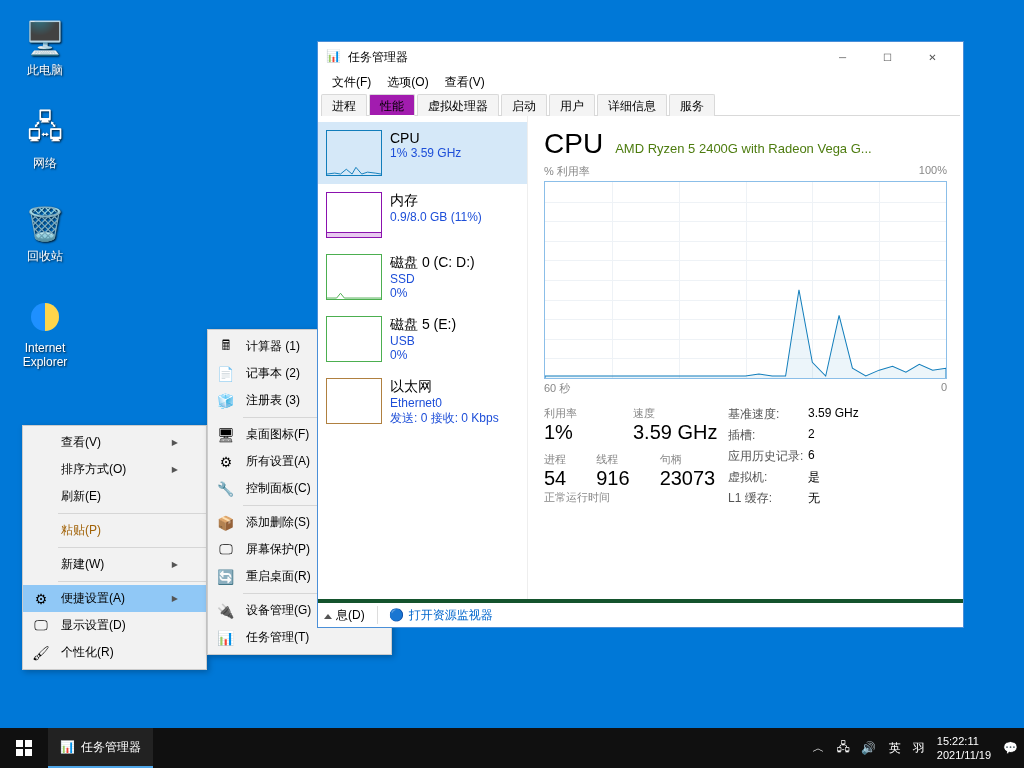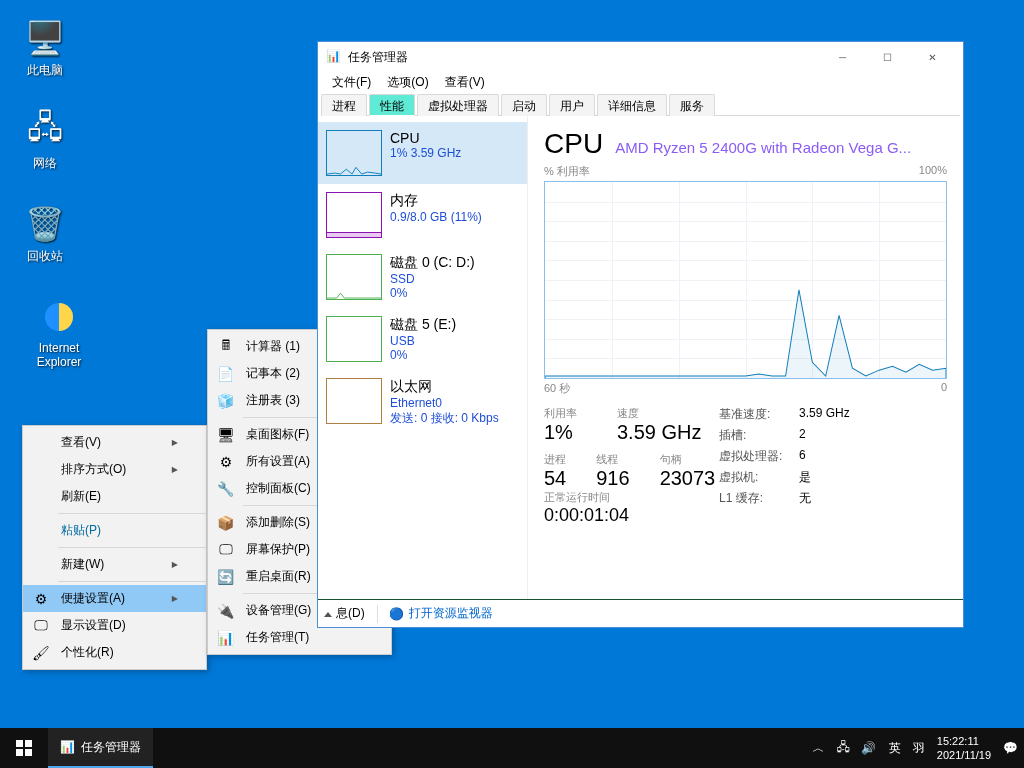--- a/index.html
+++ b/index.html
@@ -6,21 +6,21 @@
 body { width: 1024px; height: 768px; background: #0078d7; position: relative; overflow: hidden; font-size: 12px; }
 
 
 .desktop-icon { position: absolute; width: 70px; text-align: center; color: #fff; font-size: 12px; text-shadow: 1px 1px 2px rgba(0,0,0,0.8); cursor: default; }
 .desktop-icon .icon-img { width: 40px; height: 40px; margin: 0 auto 4px; display: flex; align-items: center; justify-content: center; font-size: 32px; }
 
 
 .context-menu { position: absolute; background: #f2f2f2; border: 1px solid #ccc; box-shadow: 2px 2px 6px rgba(0,0,0,0.25); padding: 3px 0; font-size: 12px; color: #000; min-width: 185px; }
 .context-menu .item { padding: 5px 28px 5px 38px; display: flex; align-items: center; position: relative; justify-content: space-between; }
 .context-menu .item.hovered { background: #90c8f6; }
-.context-menu .item.disabled { color: #0369a1; }
+.context-menu .item.disabled { color: #a16207; }
 .context-menu .sep { height: 1px; background: #d6d6d6; margin: 3px 0 3px 35px; }
 .context-menu .arrow { font-size: 8px; color: #555; }
 .context-menu .micon { position: absolute; left: 10px; width: 16px; height: 16px; display: flex; align-items: center; justify-content: center; font-size: 14px; }
 
 
 .taskbar { position: absolute; bottom: 0; left: 0; right: 0; height: 40px; background: #101010; color: #fff; display: flex; align-items: center; }
 .start-btn { width: 48px; height: 40px; display: flex; align-items: center; justify-content: center; }
 .task-item { height: 40px; padding: 0 12px; display: flex; align-items: center; gap: 6px; background: rgba(255,255,255,0.08); border-bottom: 2px solid #4fa6e8; font-size: 12px; }
 .tray { margin-left: auto; display: flex; align-items: center; gap: 12px; padding-right: 6px; font-size: 12px; height: 40px; }
 .tray .clock { text-align: left; line-height: 14px; font-size: 11px; }
@@ -28,69 +28,69 @@
 
 .window { position: absolute; top: 41px; left: 317px; width: 647px; height: 587px; background: #fff; border: 1px solid #4a8fd8; display: flex; flex-direction: column; color: #000; }
 .titlebar { height: 30px; display: flex; align-items: center; padding: 0 8px; font-size: 12px; }
 .titlebar .title-icon { width: 16px; height: 16px; margin-right: 6px; }
 .win-ctrl { margin-left: auto; display: flex; }
 .win-ctrl div { width: 45px; height: 29px; display: flex; align-items: center; justify-content: center; color: #555; font-size: 10px; }
 .menubar { height: 21px; display: flex; padding-left: 6px; font-size: 12px; }
 .menubar span { padding: 2px 8px; }
 .tabs { height: 23px; display: flex; border-bottom: 1px solid #d9d9d9; margin: 0 3px; font-size: 12px; }
 .tabs span { padding: 3px 10px; border: 1px solid #d9d9d9; border-bottom: none; margin-right: 2px; background: #fff; border-radius: 2px 2px 0 0; position: relative; top: 1px; }
-.tabs span.active { background: #5eead4; border-bottom: 1px solid #fff; }
+.tabs span.active { background: #a21caf; border-bottom: 1px solid #fff; }
 .tabs span:not(.active) { background: #f4f4f4; }
 .content { flex: 1; display: flex; overflow: hidden; }
 .sidebar { width: 210px; border-right: 1px solid #eee; overflow-y: auto; padding: 6px 0; }
 .side-item { display: flex; padding: 8px; gap: 8px; align-items: flex-start; }
 .side-item.active { background: #d5e8f8; }
 .mini-graph { width: 56px; height: 46px; border: 1px solid; position: relative; flex-shrink: 0; }
 .mini-graph.blue { border-color: #117dbb; }
 .mini-graph.mag { border-color: #8b12ae; }
 .mini-graph.green { border-color: #4caf50; }
 .side-text .t1 { font-size: 14px; }
 .side-text .t2 { color: #1d4ed8; font-size: 12px; }
 .main { flex: 1; padding: 12px 16px 0; display: flex; flex-direction: column; }
 .main-head { display: flex; align-items: baseline; gap: 12px; }
 .main-head .big { font-size: 28px; font-weight: 300; }
-.main-head .sub { font-size: 15px; color: #8b5cf6; }
+.main-head .sub { font-size: 13px; color: #4d7c0f; }
 .graph-labels { display: flex; justify-content: space-between; font-size: 11px; color: #888; margin-top: 4px; }
 .graph { height: 198px; border: 1px solid #8bbee8; position: relative; margin-top: 2px; background: #fff; }
 .grid { position: absolute; inset: 0; }
 .grid-line-h { position: absolute; left: 0; right: 0; height: 1px; background: #eef2f6; }
 .grid-line-v { position: absolute; top: 0; bottom: 0; width: 1px; background: #eef2f6; }
 .axis-labels { display: flex; justify-content: space-between; font-size: 11px; color: #888; margin-top: 2px; }
 .stat-lbl { font-size: 11px; color: #888; }
 .stat-val { font-size: 20px; }
 .right-stats { position: absolute; display: grid; grid-template-columns: 80px auto; row-gap: 4px; font-size: 12px; color: #555; }
 .right-stats .v { color: #000; }
 .uptime-block .stat-lbl { }
 .uptime-block .stat-val { font-size: 18px; }
-.statusbar { height: 28px; border-top: 1px solid #14532d; display: flex; align-items: center; font-size: 12px; padding: 9px 6px; gap: 12px; }
+.statusbar { height: 28px; border-top: 4px solid #14532d; display: flex; align-items: center; font-size: 12px; padding: 9px 6px; gap: 12px; }
 .statusbar .link { color: #0066cc; display: flex; align-items: center; gap: 4px; }
 .statusbar .sep-v { width: 1px; height: 18px; background: #ddd; }
 .caret-up { display: inline-block; width: 0; height: 0; border-left: 4px solid transparent; border-right: 4px solid transparent; border-bottom: 5px solid #555; margin-right: 4px; }
 </style>
 </head>
 <body>
 
 <div class="desktop-icon" style="top:18px;left:10px">
   <div class="icon-img">🖥️</div>
   <div>此电脑</div>
 </div>
 <div class="desktop-icon" style="top:111px;left:10px">
   <div class="icon-img">🖧</div>
   <div>网络</div>
 </div>
 <div class="desktop-icon" style="top:204px;left:10px">
   <div class="icon-img">🗑️</div>
   <div>回收站</div>
 </div>
-<div class="desktop-icon" style="top:297px;left:24px">
+<div class="desktop-icon" style="top:297px;left:10px">
   <div class="icon-img">
     <svg width="36" height="36" viewBox="0 0 36 36">
         <circle cx="18" cy="18" r="14" fill="#1e90ff"></circle>
         <path d="M18 4a14 14 0 0 1 0 28" fill="#ffd54a"></path>
       </svg>
   </div>
   <div>Internet Explorer</div>
 </div>
 
 <div class="context-menu" style="left:22px;top:425px">
@@ -280,21 +280,21 @@
         <svg id="cpu-line" width="100%" height="100%" viewBox="0 0 400 198" preserveAspectRatio="none" style="position:absolute;inset:0">
           <polyline id="cpu-poly" fill="rgba(17,125,187,0.08)" stroke="#117dbb" stroke-width="1" points="0,198 0,196.02 33.33333333333333,196.02 66.66666666666666,196.02 100,196.02 133.33333333333331,196.02 166.66666666666669,196.02 200,196.02 213.33333333333334,194.04 226.66666666666666,196.02 240,196.02 253.33333333333331,108.89999999999999 266.66666666666663,182.16 280,196.02 293.3333333333333,134.64 306.6666666666667,188.1 320,196.02 333.33333333333337,190.08 346.6666666666667,186.12 360,192.06 373.3333333333333,184.14 386.6666666666667,190.08 400,188.1 400,198"></polyline>
         </svg>
       </div>
       <div class="axis-labels">
         <span>60 秒</span>
         <span>0</span>
       </div>
 
       <div style="position:relative;margin-top:10px">
-        <div style="display:flex;gap:40px">
+        <div style="display:flex;gap:56px">
           <div>
               <div class="stat-lbl">利用率</div>
               <div class="stat-val">1%</div>
             </div>
           <div>
               <div class="stat-lbl">速度</div>
               <div class="stat-val">3.59 GHz</div>
             </div>
         </div>
         <div style="display:flex;gap:30px;margin-top:8px">
@@ -304,35 +304,34 @@
             </div>
           <div>
               <div class="stat-lbl">线程</div>
               <div class="stat-val">916</div>
             </div>
           <div>
               <div class="stat-lbl">句柄</div>
               <div class="stat-val">23073</div>
             </div>
         </div>
-        <div class="right-stats" style="top:0;left:175px">
+        <div class="right-stats" style="top:0;left:184px">
           <span>基准速度:</span>
             <span class="v">3.59 GHz</span>
           <span>插槽:</span>
             <span class="v">2</span>
-          <span>虚拟处理器:</span>
+          <span>应用历史记录:</span>
             <span class="v">6</span>
           <span>虚拟机:</span>
             <span class="v">是</span>
           <span>L1 缓存:</span>
             <span class="v">无</span>
         </div>
         <div class="uptime-block">
           <div class="stat-lbl">正常运行时间</div>
-          <div class="stat-val">0:00:01:04</div>
         </div>
       </div>
     </div>
   </div>
   <div class="statusbar">
     <span><span class="caret-up"></span><span>息(D)</span></span>
     <span class="sep-v"></span>
     <span class="link">
         <span>🔵</span>
         <span>打开资源监视器</span>

